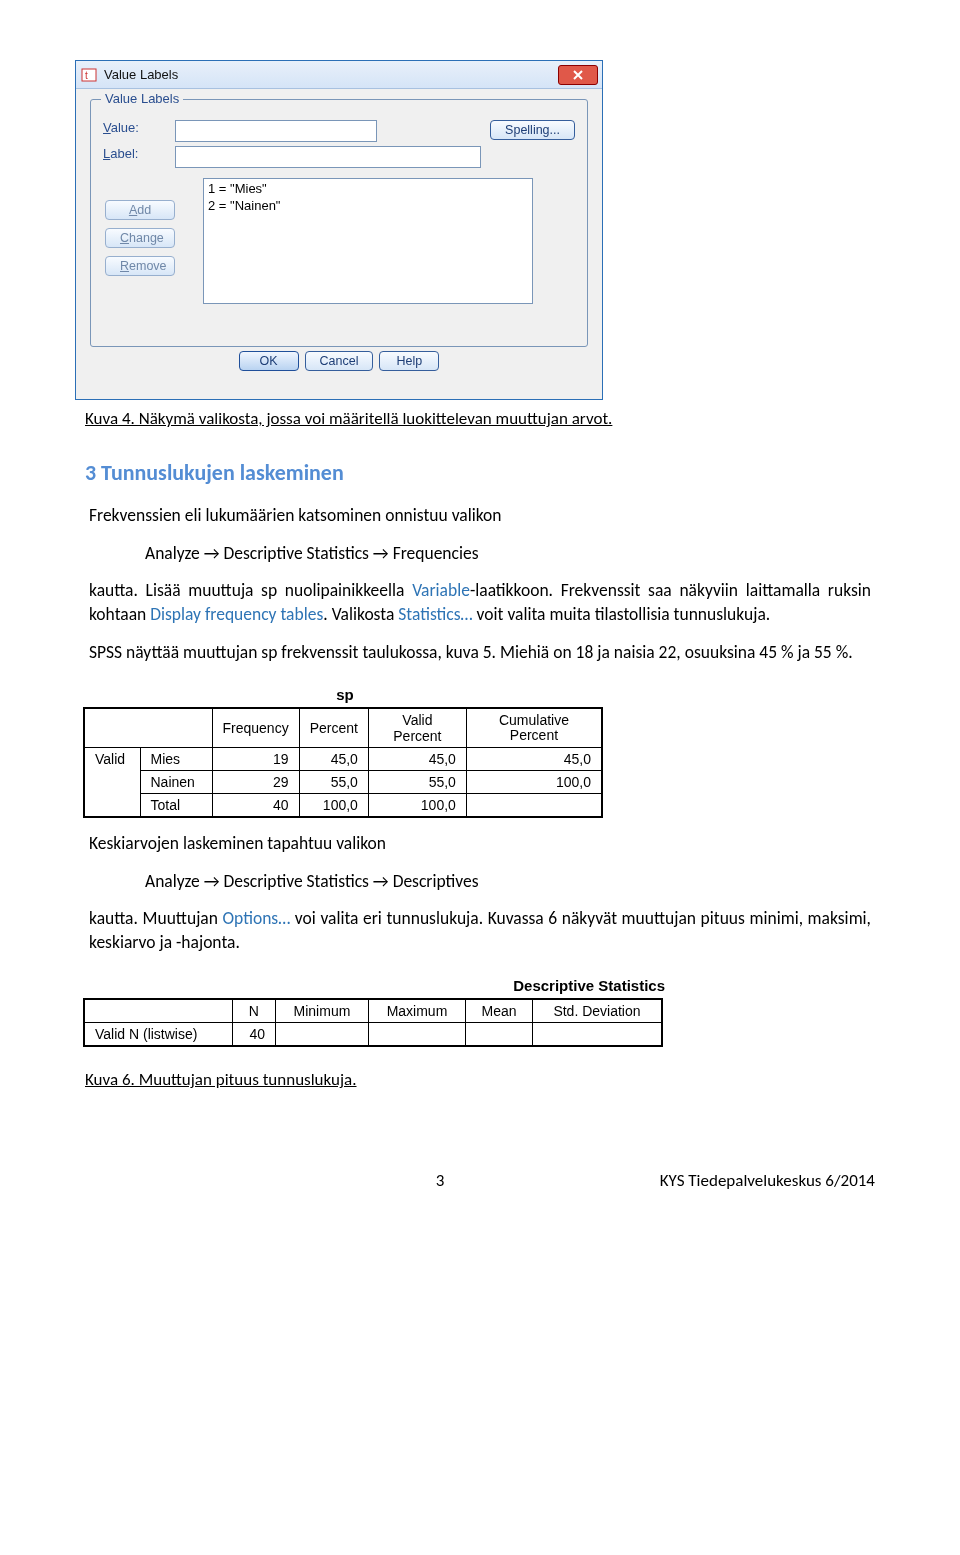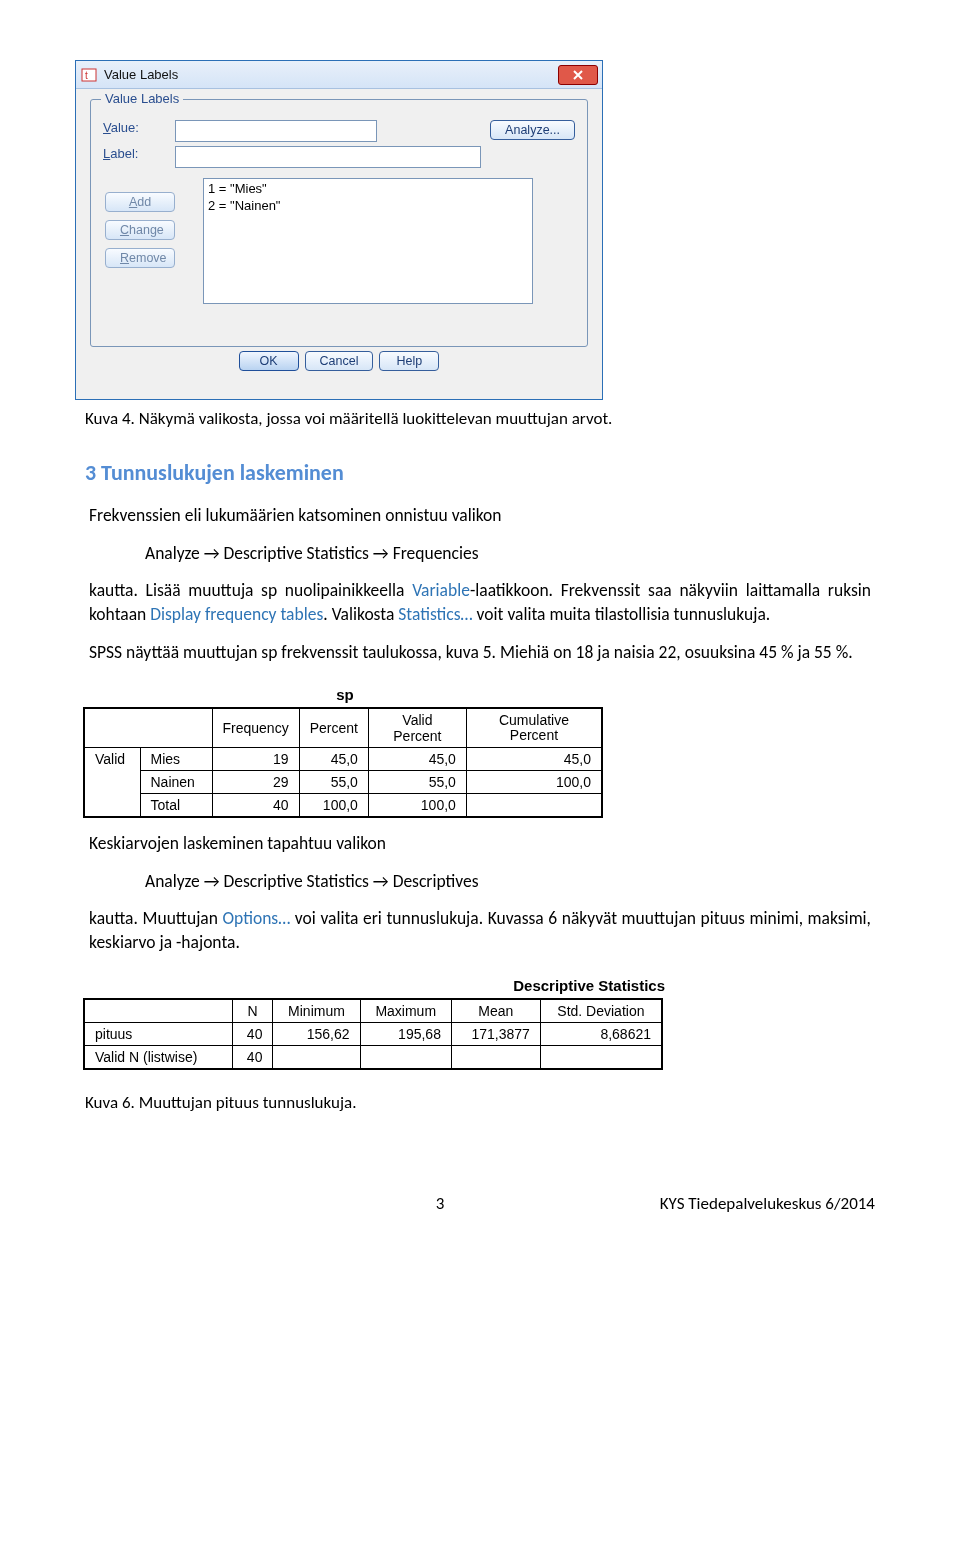--- a/index.html
+++ b/index.html
@@ -4,21 +4,21 @@
 <style>
   * { box-sizing: border-box; }
   body {
     margin: 0;
     font-family: Calibri, Arial, sans-serif;
     background: #fff;
     color: #000;
     width: 960px;
   }
   .page { padding: 60px 85px 30px 85px; }
-  .caption { font-size: 17px; margin: 6px 0 30px 0; }
+  .caption { font-size: 17px; margin: 6px 0 30px 0; text-decoration: underline; }
   .h2 { font-size: 22px; color: #548dd4; font-weight: bold; margin: 20px 0 18px 0; }
   .body-text { font-size: 17.5px; line-height: 1.35; text-align: justify; margin: 14px 4px; }
   .indent { margin-left: 60px; }
   .blue-link { color: #2e74b5; }
   .footer { display: flex; justify-content: space-between; align-items: flex-end; font-size: 17px; margin-top: 40px; padding: 0 85px 35px; }
   .footer .center { text-align: center; }
   .footer .right { text-align: right; }
 
   
   .dlg-wrap { margin-left: -10px; margin-bottom: 8px; }
@@ -72,21 +72,21 @@
     min-width: 60px; text-align: center;
   }
   .btn.disabled { color: #7088a8; border-color: #97afce; }
   .spelling { margin-left: 6px; }
   .listbox {
     border: 1px solid #7a96b8; background: #fff;
     width: 330px; height: 126px; margin-left: 16px;
     font-size: 13px; padding: 2px 4px; line-height: 1.3;
   }
   .side-btns {
-    position: absolute; left: 14px; top: 92px;
+    position: absolute; left: 14px; top: 100px;
     display: flex; flex-direction: column; gap: 8px; width: 70px;
   }
   .dlg-btns { display: flex; gap: 6px; justify-content: center; margin-top: 4px; }
 
   
   .sp-title { text-align: center; font-weight: bold; font-family: Arial, sans-serif; font-size: 15px; margin: 22px 0 4px 0; }
   table.sp {
     border-collapse: collapse; margin: 0 8px 0 -2px;
     font-family: Arial, sans-serif; font-size: 14px;
   }
@@ -121,21 +121,21 @@
             </svg>
         </div>
       </div>
       <div class="dlg-body">
         <div class="fieldset">
           <div class="legend">Value Labels</div>
           <div class="row">
             <div class="lbl"><span class="ul">V</span>alue:</div>
             <div class="txt-input" style="width:202px;flex:0 0 202px"></div>
             <div style="flex:1"></div>
-            <div class="btn spelling">Analyze...</div>
+            <div class="btn spelling">Spelling...</div>
           </div>
           <div class="row">
             <div class="lbl"><span class="ul">L</span>abel:</div>
             <div class="txt-input" style="width:306px;flex:0 0 306px"></div>
           </div>
           <div class="side-btns">
             <div class="btn disabled"><span style="text-decoration:underline">A</span>dd</div>
             <div class="btn disabled"><span style="text-decoration:underline">C</span>hange</div>
             <div class="btn disabled"><span style="text-decoration:underline">R</span>emove</div>
           </div>
@@ -216,28 +216,20 @@
     <tbody>
         <tr>
       <th class="noborder" style="border-top:none;border-left:none;width:148px"></th>
       <th>N</th>
       <th>Minimum</th>
       <th>Maximum</th>
       <th>Mean</th>
       <th>Std. Deviation</th>
     </tr>
     <tr>
-      <td class="left">pituus</td>
-      <td>40</td>
-      <td>156,62</td>
-      <td>195,68</td>
-      <td>171,3877</td>
-      <td>8,68621</td>
-    </tr>
-    <tr>
       <td class="left">Valid N (listwise)</td>
       <td>40</td>
       <td></td>
           <td></td>
           <td></td>
           <td></td>
     </tr>
   </tbody>
     </table>
 

